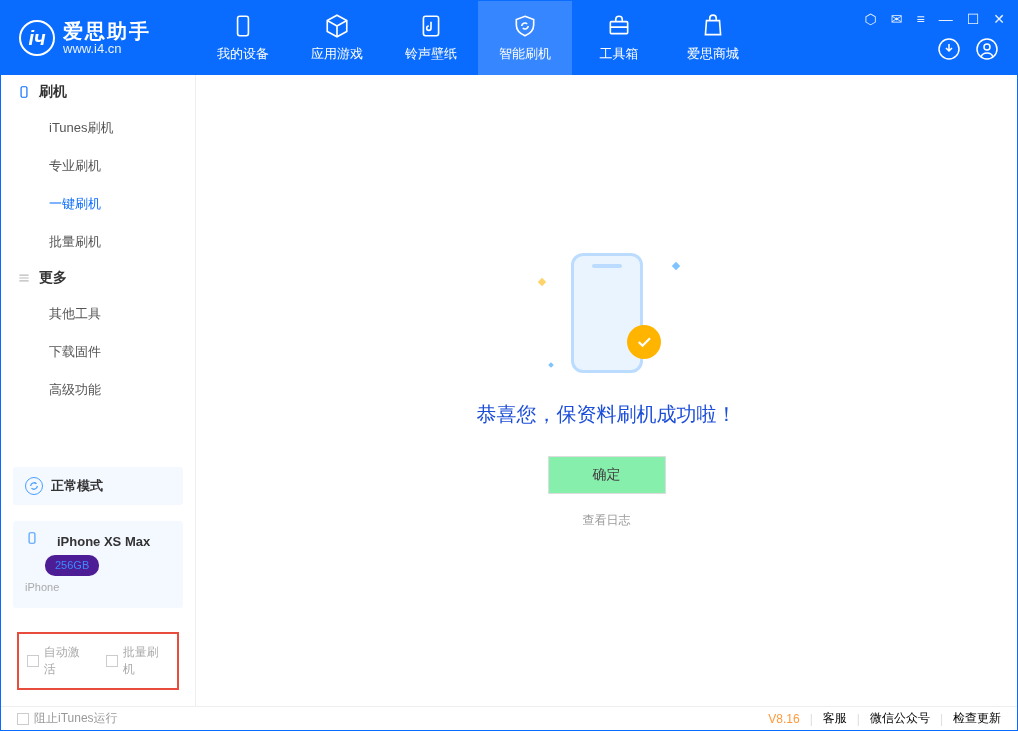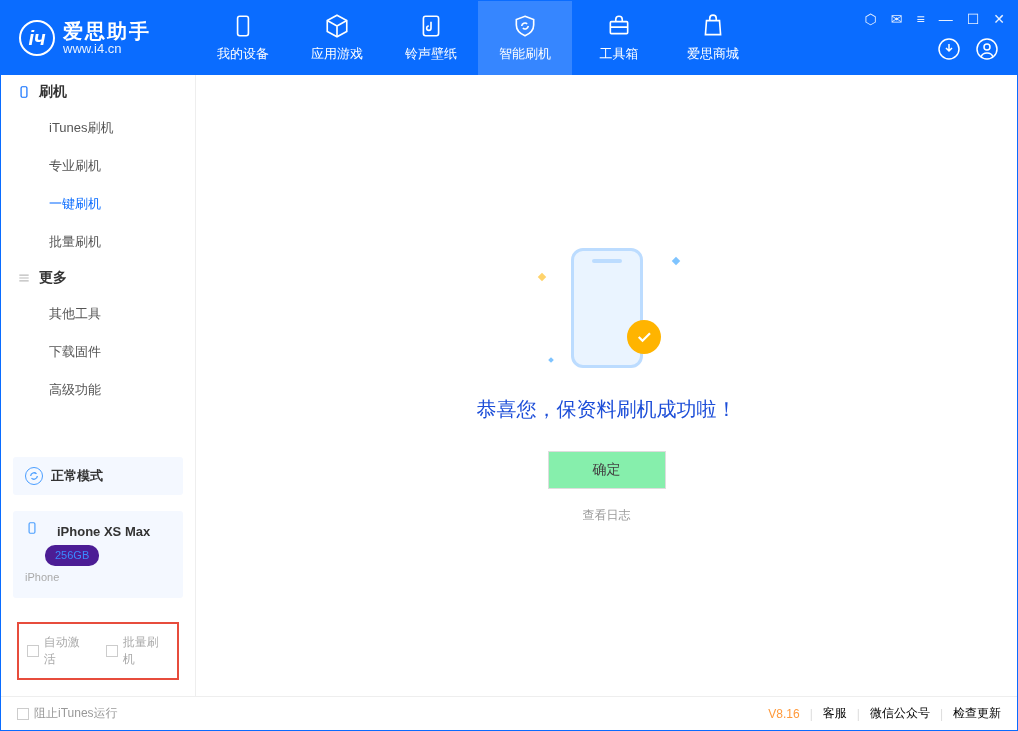--- a/index.html
+++ b/index.html
@@ -40,21 +40,21 @@
 .phone-shape { width: 72px; height: 120px; border: 3px solid #bcdcff; border-radius: 12px; background: #eaf4ff; margin: 0 auto; position: relative; }
 .phone-shape::before { content: ""; position: absolute; top: 8px; left: 50%; transform: translateX(-50%); width: 30px; height: 4px; background: #bcdcff; border-radius: 3px; }
 .check-badge { position: absolute; right: 6px; bottom: 14px; width: 34px; height: 34px; background: #ffb400; border-radius: 50%; display: flex; align-items: center; justify-content: center; }
 .sparkle { position: absolute; width: 6px; height: 6px; background: #ffd36b; transform: rotate(45deg); }
 .sparkle.s1 { left: -8px; top: 26px; }
 .sparkle.s2 { right: -12px; top: 10px; background: #7fc4ff; }
 .sparkle.s3 { left: 2px; bottom: 6px; background: #7fc4ff; width: 4px; height: 4px; }
 .success-text { font-size: 20px; color: #1d4ed8; margin-bottom: 28px; }
 .ok-btn { border: 1px solid #ddd; padding: 9px 44px; font-size: 14px; color: #444; background: #86efac; cursor: pointer; margin-bottom: 18px; }
 .log-link { font-size: 12px; color: #999; cursor: pointer; }
-.statusbar { height: 34px; border-top: 1px solid #eee; display: flex; align-items: center; padding: 0 16px; font-size: 12px; color: #999; }
+.statusbar { height: 24px; border-top: 1px solid #eee; display: flex; align-items: center; padding: 0 16px; font-size: 12px; color: #999; }
 .statusbar .sb-left { display: flex; align-items: center; gap: 6px; }
 .statusbar .sb-right { margin-left: auto; display: flex; align-items: center; gap: 10px; }
 .statusbar .sb-right a { color: #000000; cursor: pointer; }
 .statusbar .divider { color: #ddd; }
 .mode-icon-circle { width:18px; height:18px; border:1px solid #4a9eff; border-radius:50%; display:flex; align-items:center; justify-content:center; }
 </style>
 </head>
 <body>
 
 <div class="window">

